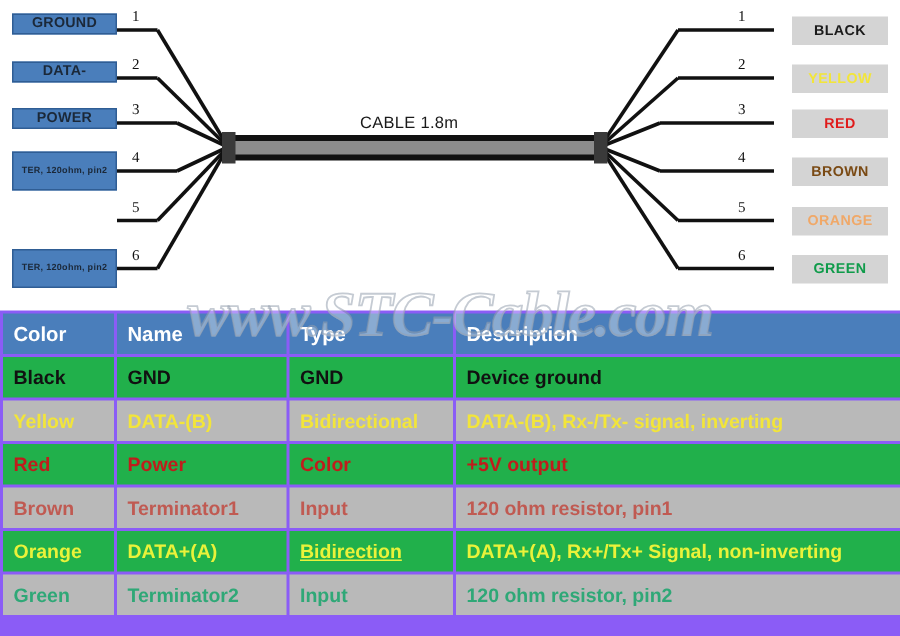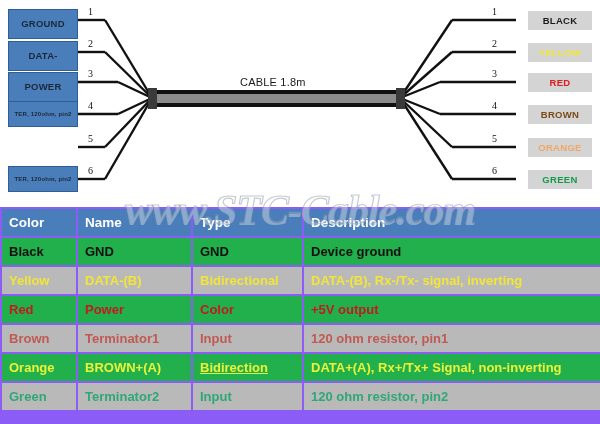--- a/index.html
+++ b/index.html
@@ -31,21 +31,21 @@
     border: 1px solid #2f5d94;
     color: #1b2838;
     display: flex;
     align-items: center;
     justify-content: center;
     text-align: center;
     font-weight: bold;
     letter-spacing: .2px;
     line-height: 1.05;
   }
-  .pin-box.left  { left: 8px;  width: 70px; height: 30px; font-size: 9.5px; }
+  .pin-box.left  { left: 8px;  width: 70px; height: 14px; font-size: 9.5px; }
   .pin-box.left.two-line { font-size: 6px; height: 26px; padding: 0 2px; }
 
   .color-box {
     position: absolute;
     left: 528px; width: 64px; height: 19px;
     background: #d4d4d4;
     display: flex; align-items: center; justify-content: center;
     font-size: 9.5px; font-weight: bold; letter-spacing: .3px;
   }
 
@@ -256,21 +256,21 @@
           <td style="color: rgb(192, 28, 28);">+5V output</td>
         </tr>
         <tr class="row-gray">
           <td style="color: rgb(192, 90, 82);">Brown</td>
           <td style="color: rgb(192, 90, 82);">Terminator1</td>
           <td style="color: rgb(192, 90, 82);">Input</td>
           <td style="color: rgb(192, 90, 82);">120 ohm resistor, pin1</td>
         </tr>
         <tr class="row-green">
           <td style="color: rgb(234, 242, 58);">Orange</td>
-          <td style="color: rgb(234, 242, 58);">BROWN+(A)</td>
+          <td style="color: rgb(234, 242, 58);">DATA+(A)</td>
           <td style="color: rgb(234, 242, 58);"><span class="u-underline">Bidirection</span></td>
           <td style="color: rgb(234, 242, 58);">DATA+(A), Rx+/Tx+ Signal, non-inverting</td>
         </tr>
         <tr class="row-gray">
           <td style="color: rgb(47, 168, 119);">Green</td>
           <td style="color: rgb(47, 168, 119);">Terminator2</td>
           <td style="color: rgb(47, 168, 119);">Input</td>
           <td style="color: rgb(47, 168, 119);">120 ohm resistor, pin2</td>
         </tr>
       </tbody>

